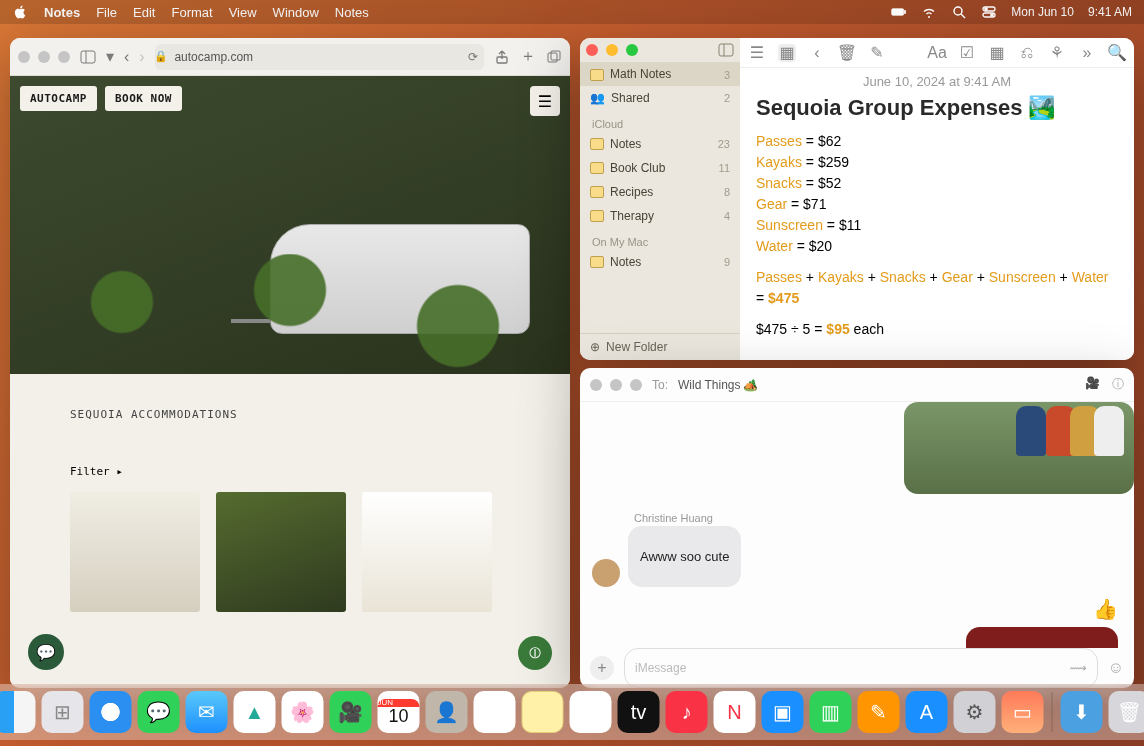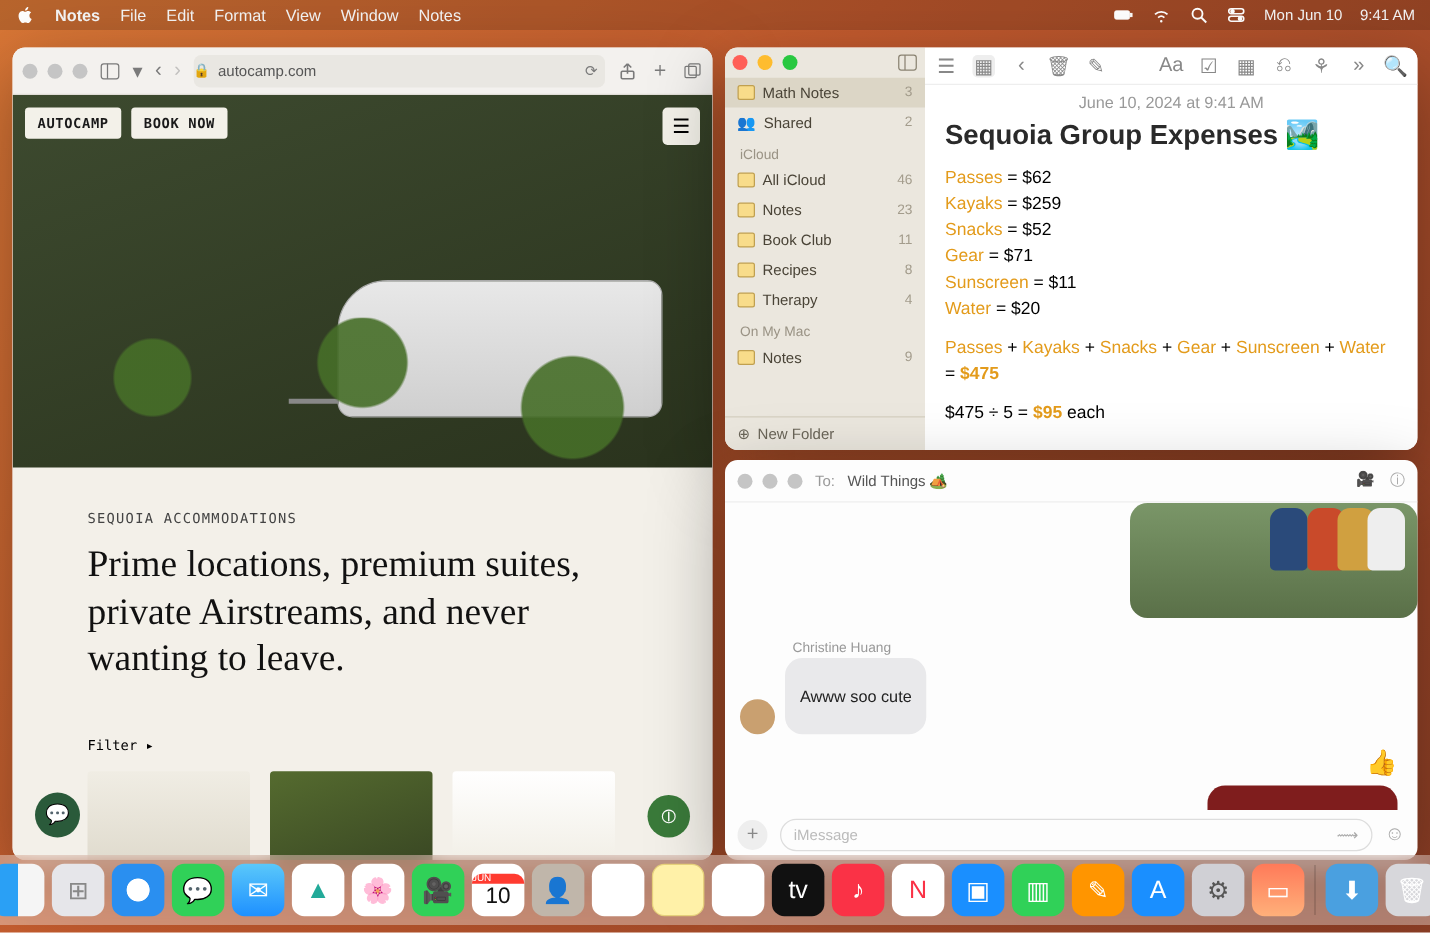--- a/index.html
+++ b/index.html
@@ -47,21 +47,21 @@
 .chat-fab { position:absolute; left:18px; bottom:18px; width:36px; height:36px; border-radius:50%; background:#2a5a3a; display:flex; align-items:center; justify-content:center; color:#fff; }
 .acc-fab { position:absolute; right:18px; bottom:18px; width:34px; height:34px; border-radius:50%; background:#3a7a3a; display:flex; align-items:center; justify-content:center; color:#fff; }
 
 
 #notes { left: 580px; top: 38px; width: 554px; height: 322px; display: flex; }
 .notes-sidebar { width: 160px; background: #ebe7de; display: flex; flex-direction: column; }
 .notes-sidebar .sidebar-top { display:flex; align-items:center; padding: 4px 6px; gap:6px; }
 .side-list { flex: 1; overflow: auto; font-size: 12px; }
 .side-sec { color: #9a9385; font-size: 11px; padding: 8px 12px 2px; }
 .side-row { display:flex; align-items:center; padding: 5px 10px; gap:6px; color:#4a4437; }
-.side-row.sel { background: #dcd6c6; }
+.side-row.sel { background: #dcd6c6; align-items: flex-end; }
 .side-row .cnt { margin-left:auto; color:#a39c8c; font-size: 11px; }
 .folder-ic { width:14px; height:12px; border:1px solid #c0a050; border-radius:2px; background:#f8dc8a; }
 .folder-ic.calc { background:#f8dc8a; border-color:#c0a050; }
 .side-bottom { border-top:1px solid #d5cfc0; padding:6px 10px; font-size:12px; color:#6a6558; display:flex; align-items:center; gap:6px; }
 .notes-main { flex:1; display:flex; flex-direction:column; background:#fff; }
 .notes-toolbar { height:30px; display:flex; align-items:center; padding:0 8px; gap:12px; color:#888; border-bottom:1px solid #eee; }
 .notes-toolbar .spacer { flex:1; }
 .notes-toolbar .tb-ic { width:18px; height:18px; display:flex; align-items:center; justify-content:center; }
 .note-date { text-align:center; font-size:13px; color:#999; padding:6px 0; }
 .note-body { padding: 0 16px 10px; }
@@ -85,21 +85,21 @@
 .sender.low { margin-top: 22px; }
 .avatar { width:28px; height:28px; border-radius:50%; background:#c9a070; position:relative; }
 .row-msg { display:flex; align-items:flex-end; gap:8px; }
 .bubble { background:#e9e9eb; border-radius:14px; padding:23px 12px; font-size:13px; color:#222; }
 .bubble.blue { background:#7f1d1d; color:#fff;font-family:Liberation Serif, serif; }
 .right-msg { display:flex; justify-content:flex-end; margin: 10px 0; }
 .right-col { display:flex; flex-direction:column; align-items:flex-end; gap:6px; margin-right: 4px; }
 .emoji-react { font-size: 20px; }
 .msg-input { height: 40px; display:flex; align-items:center; padding: 0 10px; gap:10px; }
 .plus-btn { width:24px; height:24px; border-radius:50%; background:#eee; color:#888; display:flex; align-items:center; justify-content:center; font-size:16px; }
-.input-field { flex:1; border:1px solid #ddd; border-radius:14px; height:26px; display:flex; align-items:center; padding:0 10px; color:#bbb; font-size:12px; justify-content:space-between; }
+.input-field { flex:1; border:1px solid #ddd; border-radius:14px; height:40px; display:flex; align-items:center; padding:0 10px; color:#bbb; font-size:12px; justify-content:space-between; }
 
 
 .dock { position:absolute; left:50%; transform:translateX(-50%); bottom:6px; height:56px; padding: 4px 10px; background: rgba(255,255,255,0.35); backdrop-filter: blur(10px); border-radius: 16px; display:flex; align-items:center; gap:6px; }
 .dock-ic { width:42px; height:42px; border-radius:10px; display:flex; align-items:center; justify-content:center; font-size:20px; color:#fff; }
 .dock-sep { width:1px; height:40px; background: rgba(0,0,0,.2); margin: 0 2px; }
 .di-finder { background: linear-gradient(90deg,#2aa0f5 50%,#f5f5f5 50%); }
 .di-launch { background: #e6e6ea; color:#888; }
 .di-safari { background: radial-gradient(circle,#fff 30%,#2a8ff0 32%); }
 .di-msg { background:#30d158; }
 .di-mail { background: linear-gradient(#5ac8fa,#1e90ff); }
@@ -212,21 +212,20 @@
       <div class="hero-top">
         <div class="pill">AUTOCAMP</div>
         <div class="pill">BOOK NOW</div>
       </div>
       <div class="hamb">☰</div>
       <div class="trailer"></div>
       <div class="foliage"></div>
     </div>
     <div class="page-body">
       <div class="kicker">SEQUOIA ACCOMMODATIONS</div>
-      <div class="headline">Prime locations, premium suites, private Airstreams, and never wanting to leave.</div>
       <div class="filter">Filter ▸</div>
       <div class="thumbs">
         <div class="thumb t1"></div>
         <div class="thumb t2"></div>
         <div class="thumb t3"></div>
       </div>
     </div>
     <div class="chat-fab">💬</div>
     <div class="acc-fab">⦶</div>
   </div>
@@ -252,25 +251,20 @@
         <span class="folder-ic calc"></span>
         <span>Math Notes</span>
         <span class="cnt">3</span>
       </div>
       <div class="side-row">
         <span style="color:#c0a050;">👥</span>
         <span>Shared</span>
         <span class="cnt">2</span>
       </div>
       <div class="side-sec">iCloud</div>
-      <div class="side-row">
-          <span class="folder-ic"></span>
-          <span>All iCloud</span>
-          <span class="cnt">46</span>
-        </div>
       <div class="side-row">
           <span class="folder-ic"></span>
           <span>Notes</span>
           <span class="cnt">23</span>
         </div>
       <div class="side-row">
           <span class="folder-ic"></span>
           <span>Book Club</span>
           <span class="cnt">11</span>
         </div>

